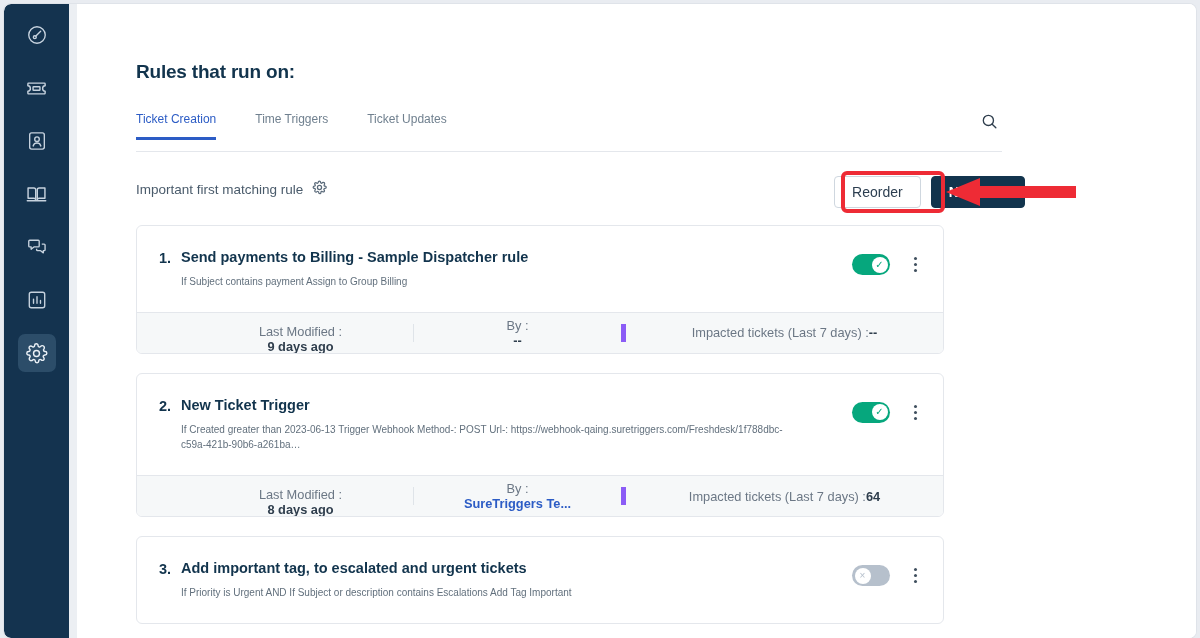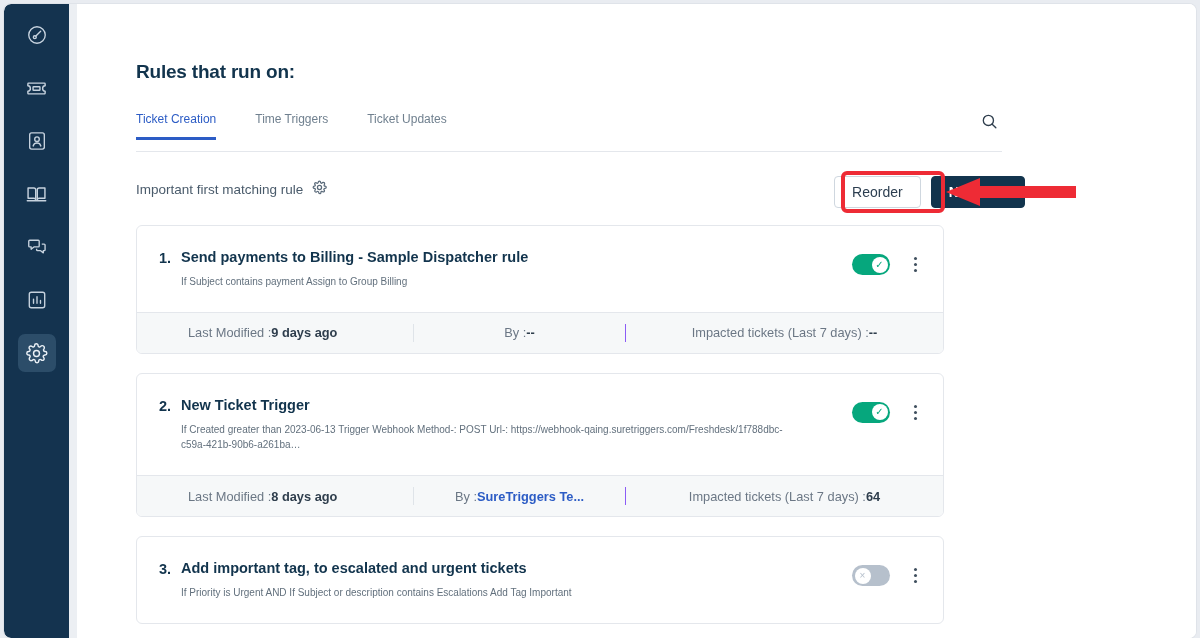--- a/index.html
+++ b/index.html
@@ -239,22 +239,22 @@
     font-size: 12.8px;
     color: #6b7785;
   }
   .foot-cell {
     display: flex;
     align-items: center;
     justify-content: center;
     height: 18px;
     white-space: nowrap;
   }
-  .foot-1 { width: 277px; justify-content: flex-start; padding-left: 51px; border-right: 1px solid #dfe4e9; }
-  .foot-2 { width: 212px; border-right: 1px solid #8b5cf6; }
+  .foot-1 { width: 277px; justify-content: flex-start; padding-left: 51px; border-right: 1px solid #dfe4e9; flex-direction: column; }
+  .foot-2 { width: 212px; border-right: 5px solid #8b5cf6; flex-direction: column; }
   .foot-3 { flex: 1; }
   .foot-strong { color: #2f3e4d; font-weight: bold; }
   .foot-link { color: #2c5cc5; font-weight: bold; }
 </style>
 </head>
 <body>
 
 <div id="app">
   <div class="window">
 

